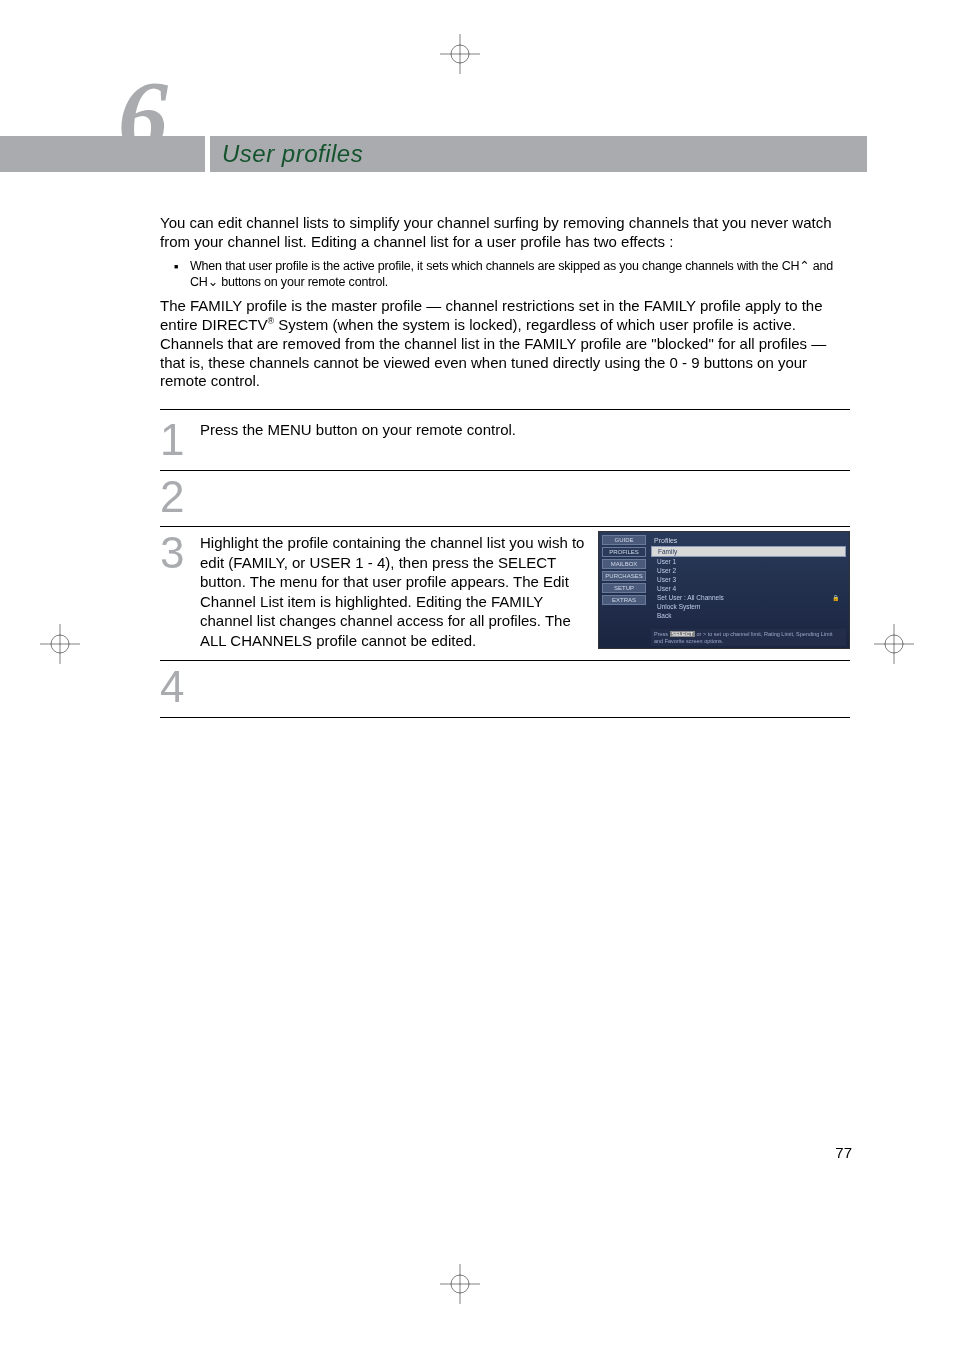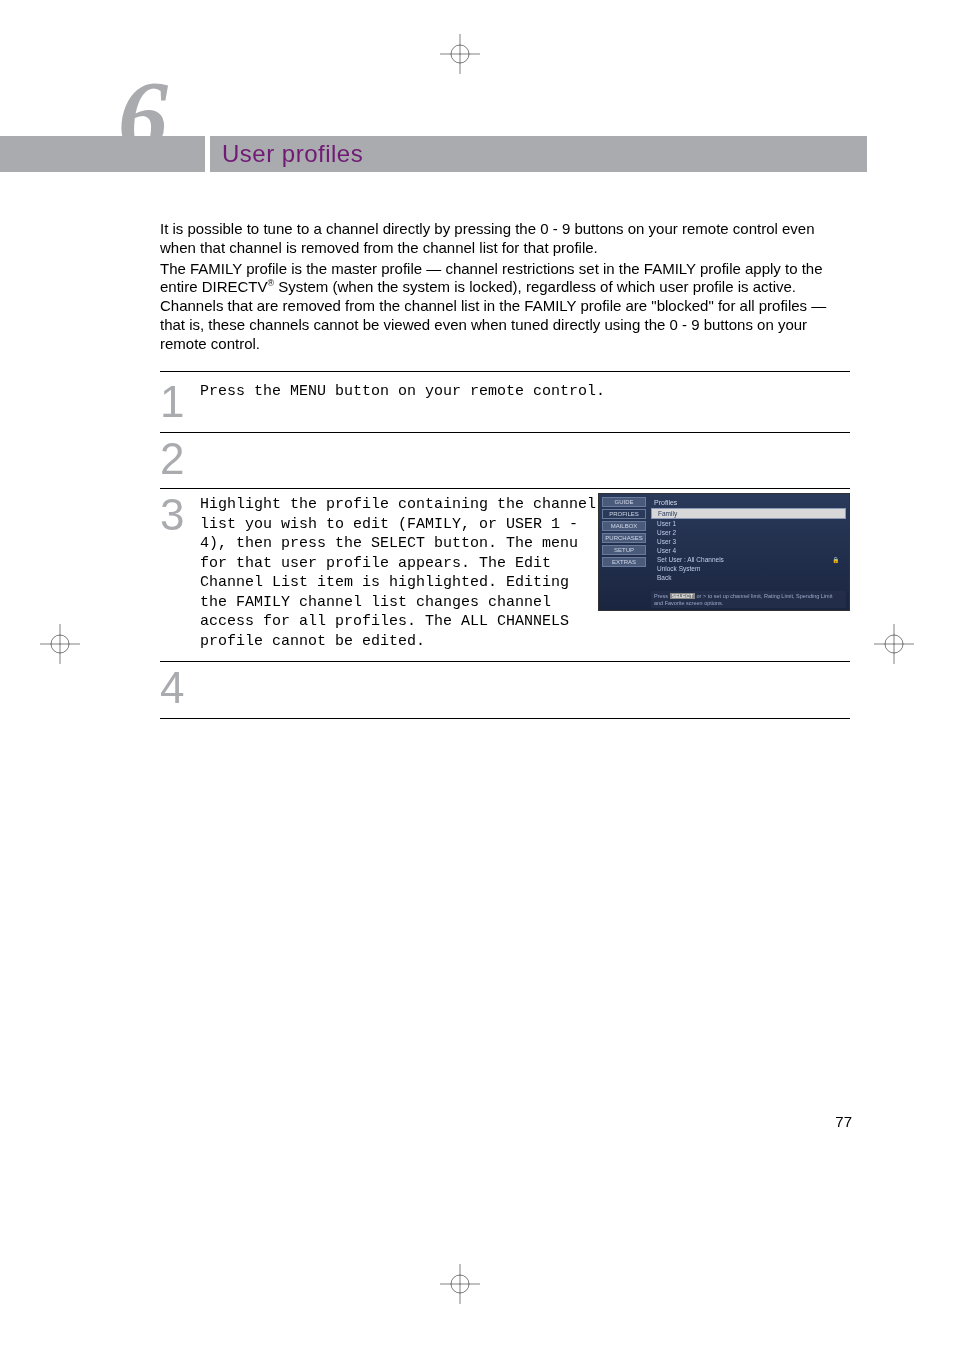--- a/index.html
+++ b/index.html
@@ -57,24 +57,25 @@
     .header-gray-right {
       background: #a9abae;
       width: 657px;
       height: 36px;
       margin-left: 5px;
       display: flex;
       align-items: center;
       padding-left: 12px;
     }
     .header-title {
-      color: #701a75;
+      color: #14532d;
       font-size: 24px;
       font-weight: 300;
       letter-spacing: 0.5px;
+      font-style: italic;
     }
     .chapter-num {
       position: absolute;
       top: 66px;
       left: 118px;
       font-size: 100px;
       font-weight: 700;
       color: #a9abae;
       font-style: italic;
       font-family: Georgia, serif;
@@ -138,21 +139,20 @@
       flex-shrink: 0;
       line-height: 0.9;
       padding-top: 2px;
     }
     .step-text {
       font-size: 15px;
       line-height: 1.3;
       font-weight: 300;
       flex: 1;
       padding-top: 2px;
-      font-family: Liberation Mono, monospace;
     }
     .step-with-image {
       display: flex;
       gap: 0;
     }
     .step-with-image .step-text {
       flex: 1;
     }
     .screenshot {
       width: 252px;
@@ -216,21 +216,21 @@
       background: rgba(40,50,80,0.6);
       line-height: 1.2;
     }
     .lock-icon {
       position: absolute;
       right: 6px;
       font-size: 6px;
     }
     .page-num {
       position: absolute;
-      bottom: 218px;
+      bottom: 187px;
       right: 102px;
       font-size: 15px;
       font-weight: 300;
     }
     .reg {
       font-size: 9px;
       vertical-align: super;
     }
   </style>
 </head>
@@ -269,25 +269,26 @@
 
 <div class="header-bar">
   <div class="header-gray-left"></div>
   <div class="header-gray-right">
     <span class="header-title">User profiles</span>
   </div>
 </div>
 
 <div class="content">
 
+  <p class="body-text">You can edit channel lists to simplify your channel surfing by removing channels that you never watch from your channel list. Editing a channel list for a user profile has two effects :</p>
 
   <ul class="bullet-list">
+    <li>When that user profile is the active profile, it sets which channels are skipped as you change channels with the CH⌃ and CH⌄ buttons on your remote control.</li>
   </ul>
 
-  <p class="body-text">It is possible to tune to a channel directly by pressing the 0 - 9 buttons on your remote control even when that channel is removed from the channel list for that profile.</p>
   <p class="body-text">
     <span>The FAMILY profile is the master profile — channel restrictions set in the FAMILY profile apply to the entire DIRECTV</span><span class="reg">®</span><span> System (when the system is locked), regardless of which user profile is active. Channels that are removed from the channel list in the FAMILY profile are "blocked" for all profiles — that is, these channels cannot be viewed even when tuned directly using the 0 - 9 buttons on your remote control.</span>
   </p>
 
   <div class="steps">
     <div class="step">
       <div class="step-num">1</div>
       <div class="step-text">Press the MENU button on your remote control.</div>
     </div>
     <div class="step">

